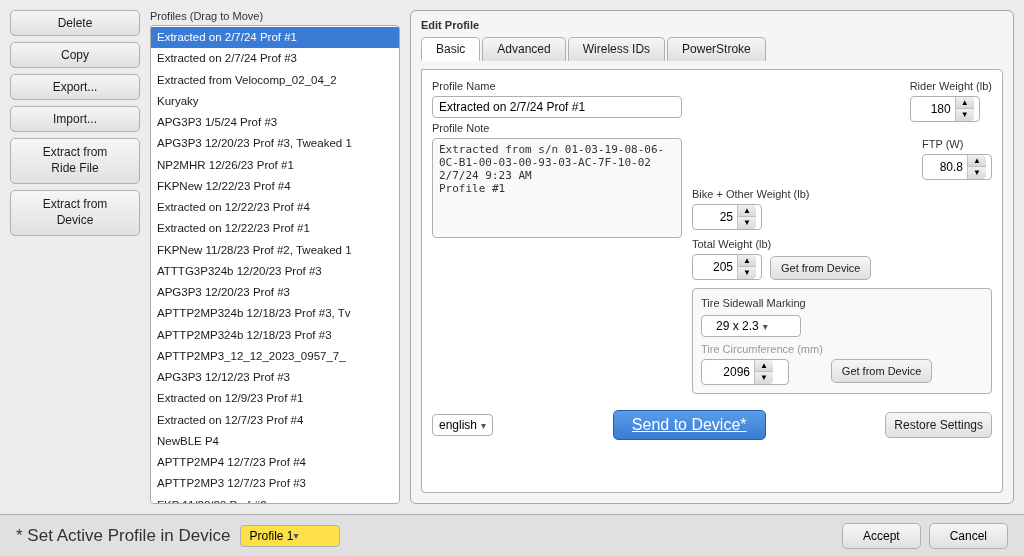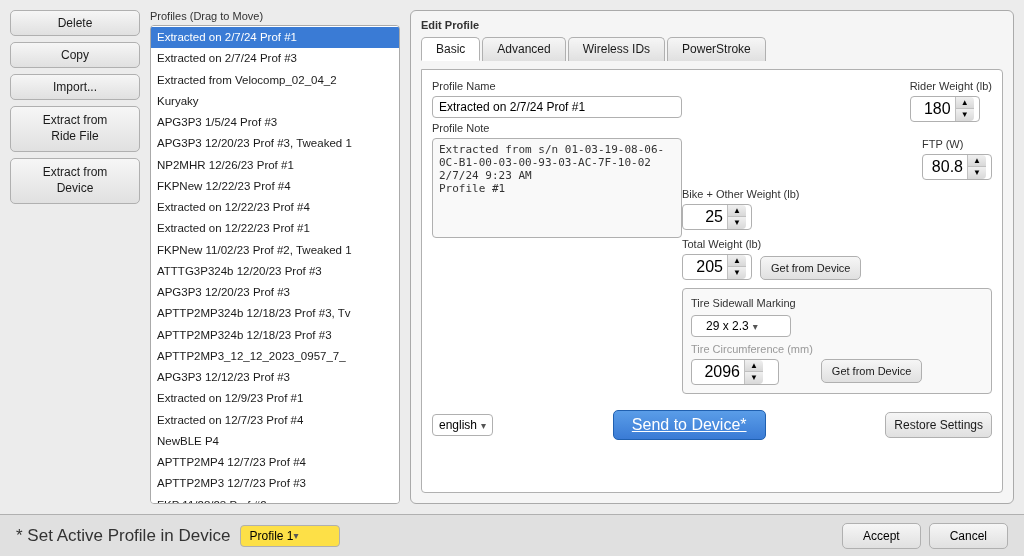--- a/index.html
+++ b/index.html
@@ -123,20 +123,21 @@
       border-radius: 0 4px 4px 4px;
       background: #fff;
       padding: 10px;
       flex: 1;
       display: flex;
       flex-direction: column;
       gap: 8px;
     }
     .form-row {
       display: flex;
+      gap: 10px;
       align-items: flex-start;
     }
     .form-col {
       display: flex;
       flex-direction: column;
       gap: 4px;
     }
     .form-label {
       font-size: 11px;
       color: #333;
@@ -170,21 +171,21 @@
       border: 1px solid #b0b0b0;
       border-radius: 4px;
       background: #fff;
       width: 70px;
     }
     .stepper-input {
       width: 44px;
       border: none;
       outline: none;
       padding: 3px 4px;
-      font-size: 16px;
+      font-size: 12px;
       background: transparent;
       text-align: right;
     }
     .stepper-btns {
       display: flex;
       flex-direction: column;
       border-left: 1px solid #c0c0c0;
     }
     .stepper-btn {
       width: 18px;
@@ -334,39 +335,40 @@
     .select-arrow { font-size: 10px; color: #555; }
   </style>
 </head>
 <body>
 
 <div class="main-content">
 
   <div class="left-panel">
     <button class="btn">Delete</button>
     <button class="btn">Copy</button>
+    <button class="btn">Export...</button>
     <button class="btn">Import...</button>
     <button class="btn btn-multiline">Extract from<br>Ride File</button>
     <button class="btn btn-multiline">Extract from<br>Device</button>
   </div>
 
   <div class="profiles-area">
     <div class="profiles-label">Profiles (Drag to Move)</div>
     <div class="profiles-list" id="profiles-list">
     <div class="profile-item selected">Extracted on 2/7/24 Prof #1</div>
         <div class="profile-item">Extracted on 2/7/24 Prof #3</div>
         <div class="profile-item">Extracted from Velocomp_02_04_2</div>
         <div class="profile-item">Kuryaky</div>
         <div class="profile-item">APG3P3 1/5/24 Prof #3</div>
         <div class="profile-item">APG3P3 12/20/23 Prof #3, Tweaked 1</div>
         <div class="profile-item">NP2MHR 12/26/23 Prof #1</div>
         <div class="profile-item">FKPNew 12/22/23 Prof #4</div>
         <div class="profile-item">Extracted on 12/22/23 Prof #4</div>
         <div class="profile-item">Extracted on 12/22/23 Prof #1</div>
-        <div class="profile-item">FKPNew 11/02/23 Prof #2, Tweaked 1</div>
+        <div class="profile-item">FKPNew 11/28/23 Prof #2, Tweaked 1</div>
         <div class="profile-item">ATTTG3P324b 12/20/23 Prof #3</div>
         <div class="profile-item">APG3P3 12/20/23 Prof #3</div>
         <div class="profile-item">APTTP2MP324b 12/18/23 Prof #3, Tv</div>
         <div class="profile-item">APTTP2MP324b 12/18/23 Prof #3</div>
         <div class="profile-item">APTTP2MP3_12_12_2023_0957_7_</div>
         <div class="profile-item">APG3P3 12/12/23 Prof #3</div>
         <div class="profile-item">Extracted on 12/9/23 Prof #1</div>
         <div class="profile-item">Extracted on 12/7/23 Prof #4</div>
         <div class="profile-item">NewBLE P4</div>
         <div class="profile-item">APTTP2MP4 12/7/23 Prof #4</div>

